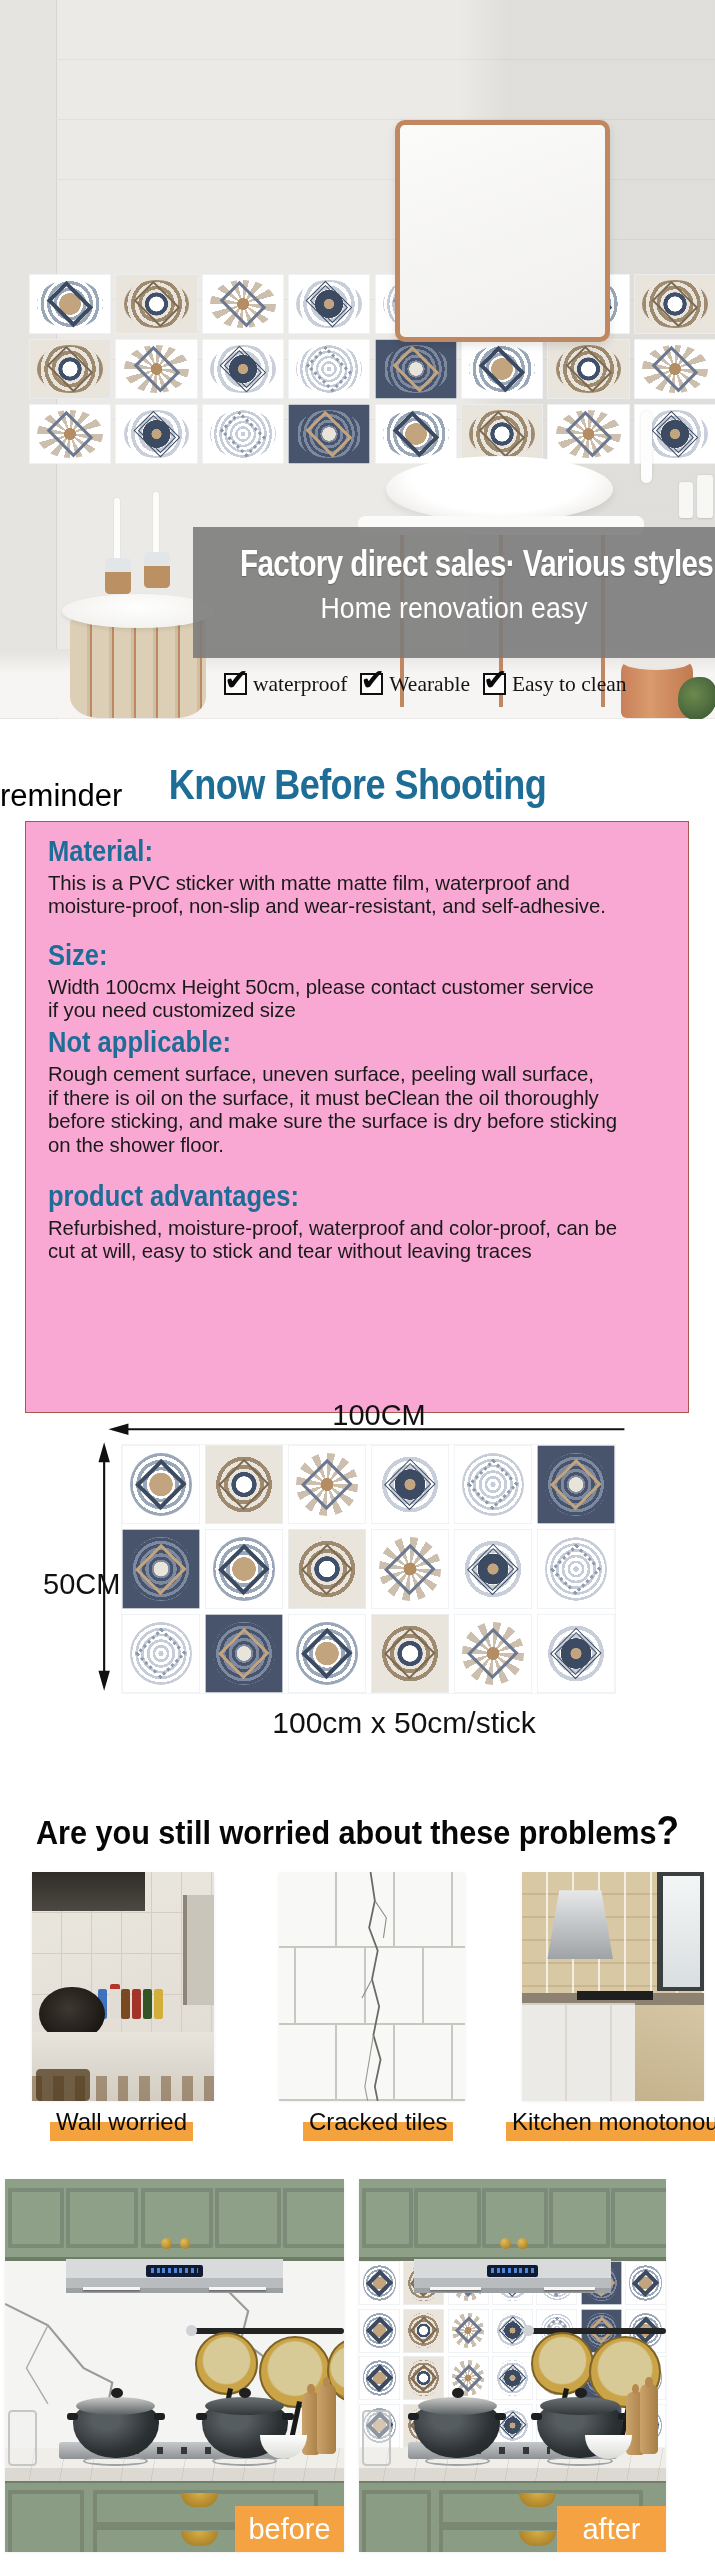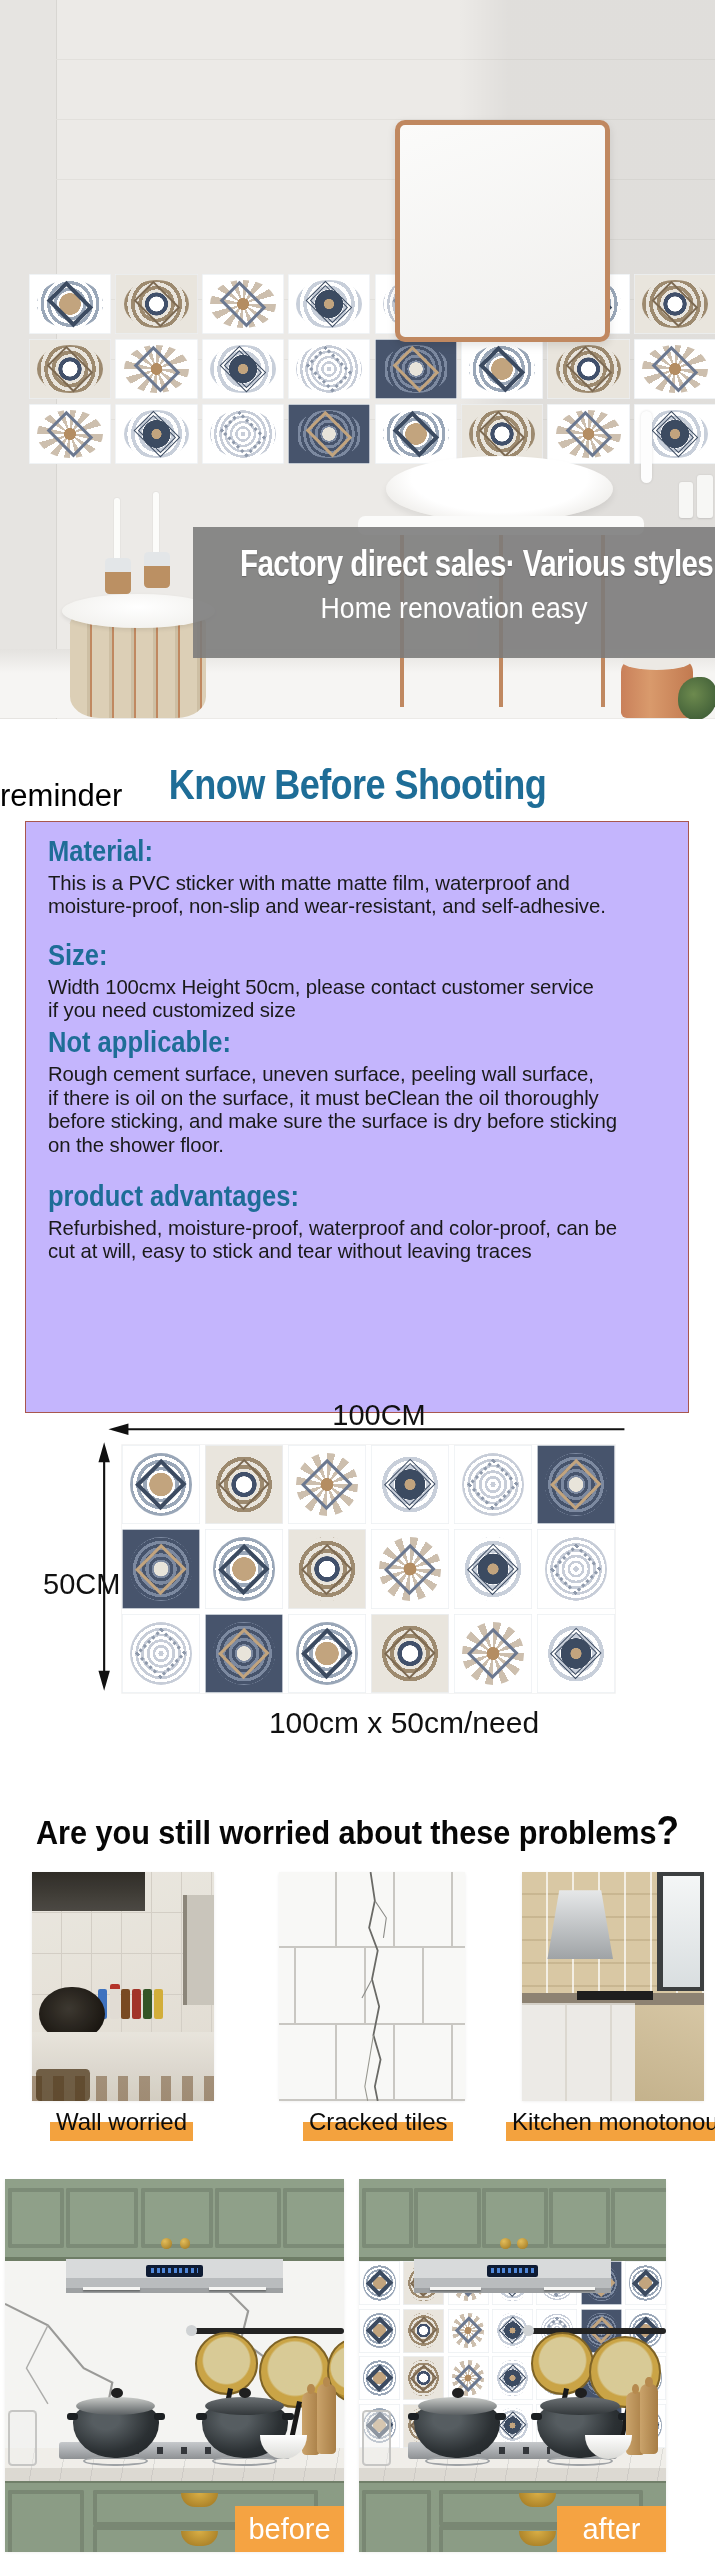--- a/index.html
+++ b/index.html
@@ -57,21 +57,21 @@
 
   .features{position:absolute;left:224px;top:667px;height:34px;display:flex;gap:13px;align-items:center;}
   .feature{display:flex;align-items:center;font-family:"Liberation Serif",serif;font-size:21.5px;color:#141414;white-space:nowrap;}
   .checkbox{position:relative;width:18.6px;height:18.6px;border:2.1px solid #0f0f0f;background:#fdfdfd;margin-right:6.4px;flex:none;}
   .checkbox::after{content:"\2714";position:absolute;left:-2.1px;top:-13px;font-size:30px;color:#0b0b0b;font-family:"DejaVu Sans",sans-serif;}
 
   
   .sec-title{position:absolute;left:0;top:731px;width:715px;text-align:center;font-size:43px;font-weight:bold;color:#1e6d97;transform:scaleX(.84);letter-spacing:-0.7px;white-space:nowrap;}
   .sec-sub{position:absolute;left:0;top:778px;width:715px;text-align:left;font-size:31px;color:#000;}
 
-  .info-box{position:absolute;left:25px;top:821px;width:664px;height:592px;border:1.4px solid #a8574e;background:#c4b5fd;box-sizing:border-box;padding:4.3px 21.5px;}
+  .info-box{position:absolute;left:25px;top:821px;width:664px;height:592px;border:1.4px solid #a8574e;background:#f9a8d4;box-sizing:border-box;padding:4.3px 21.5px;}
   .info-sec h3{margin:0;font-size:29px;font-weight:bold;color:#1e6d97;transform:scaleX(.88);transform-origin:left center;white-space:nowrap;}
   .info-sec p{margin:2.9px 0 0 0;font-size:21px;line-height:23.6px;color:#1a1a1a;letter-spacing:-0.1px;white-space:pre-line;transform:scaleX(.97);transform-origin:left center;}
   .ms1{margin-top:8.6px;} .ms2{margin-top:21px;} .ms3{margin-top:23px;} .ms4{margin-top:4px;} .ms5{margin-top:23.6px;}
 
   
   .dim-w{position:absolute;left:21.5px;top:1399px;width:715px;text-align:center;font-size:29px;color:#111;}
   .diagram-svg{position:absolute;left:97px;top:1422px;width:536px;height:279px;}
   .sheet{position:absolute;left:122px;top:1445px;width:493px;height:248px;display:grid;grid-template-columns:repeat(6,1fr);grid-auto-rows:1fr;gap:5px;background:#fff;box-shadow:0 0 0 0.7px #efefef;}
   .dim-h{position:absolute;left:43px;top:1568px;width:66px;text-align:left;font-size:29px;color:#111;}
   .caption{position:absolute;left:93px;top:1706px;width:622px;text-align:center;font-size:30px;color:#111;}
@@ -202,20 +202,34 @@
     <div class="holder" style="left:144px;top:552px"></div>
 
     <div class="stool"></div>
     <div class="plant"></div>
 
     <div class="overlay-band">
       <div class="headline">Factory direct sales· Various styles</div>
       <div class="subheadline">Home renovation easy</div>
     </div>
 
+    <div class="features">
+      <div class="feature">
+        <span class="checkbox"></span>
+        <span>waterproof</span>
+      </div>
+      <div class="feature">
+        <span class="checkbox"></span>
+        <span>Wearable</span>
+      </div>
+      <div class="feature">
+        <span class="checkbox"></span>
+        <span>Easy to clean</span>
+      </div>
+    </div>
   </section>
 
   <h1 class="sec-title">Know Before Shooting</h1>
   <div class="sec-sub">reminder</div>
 
   <section class="info-box">
     <div class="info-sec ms1">
       <h3>Material:</h3>
       <p>This is a PVC sticker with matte matte film, waterproof and
 moisture-proof, non-slip and wear-resistant, and self-adhesive.</p>
@@ -262,21 +276,21 @@
       <div class="tile t3"></div>
       <div class="tile t2"></div>
       <div class="tile t2"></div>
       <div class="tile t1"></div>
       <div class="tile t0"></div>
       <div class="tile t5"></div>
       <div class="tile t4"></div>
       <div class="tile t3"></div>
     </div>
   <div class="dim-h">50CM</div>
-  <div class="caption">100cm x 50cm/need</div>
+  <div class="caption">100cm x 50cm/stick</div>
 
   <h2 class="prob-title"><span>Are you still worried about these problems</span><span class="qmark">?</span></h2>
 
   <div class="p-card p1">
     <div class="abs p1-tiles"></div>
     <div class="abs p1-hood"></div>
     <div class="abs p1-frame"></div>
     <span class="bottle" style="left:36%;background:#3b74c9"></span>
     <span class="bottle" style="left:43%;background:#e8e5e0;border-top:5.7px solid #b8322b"></span>
     <span class="bottle" style="left:49%;background:#7a4a22"></span>

